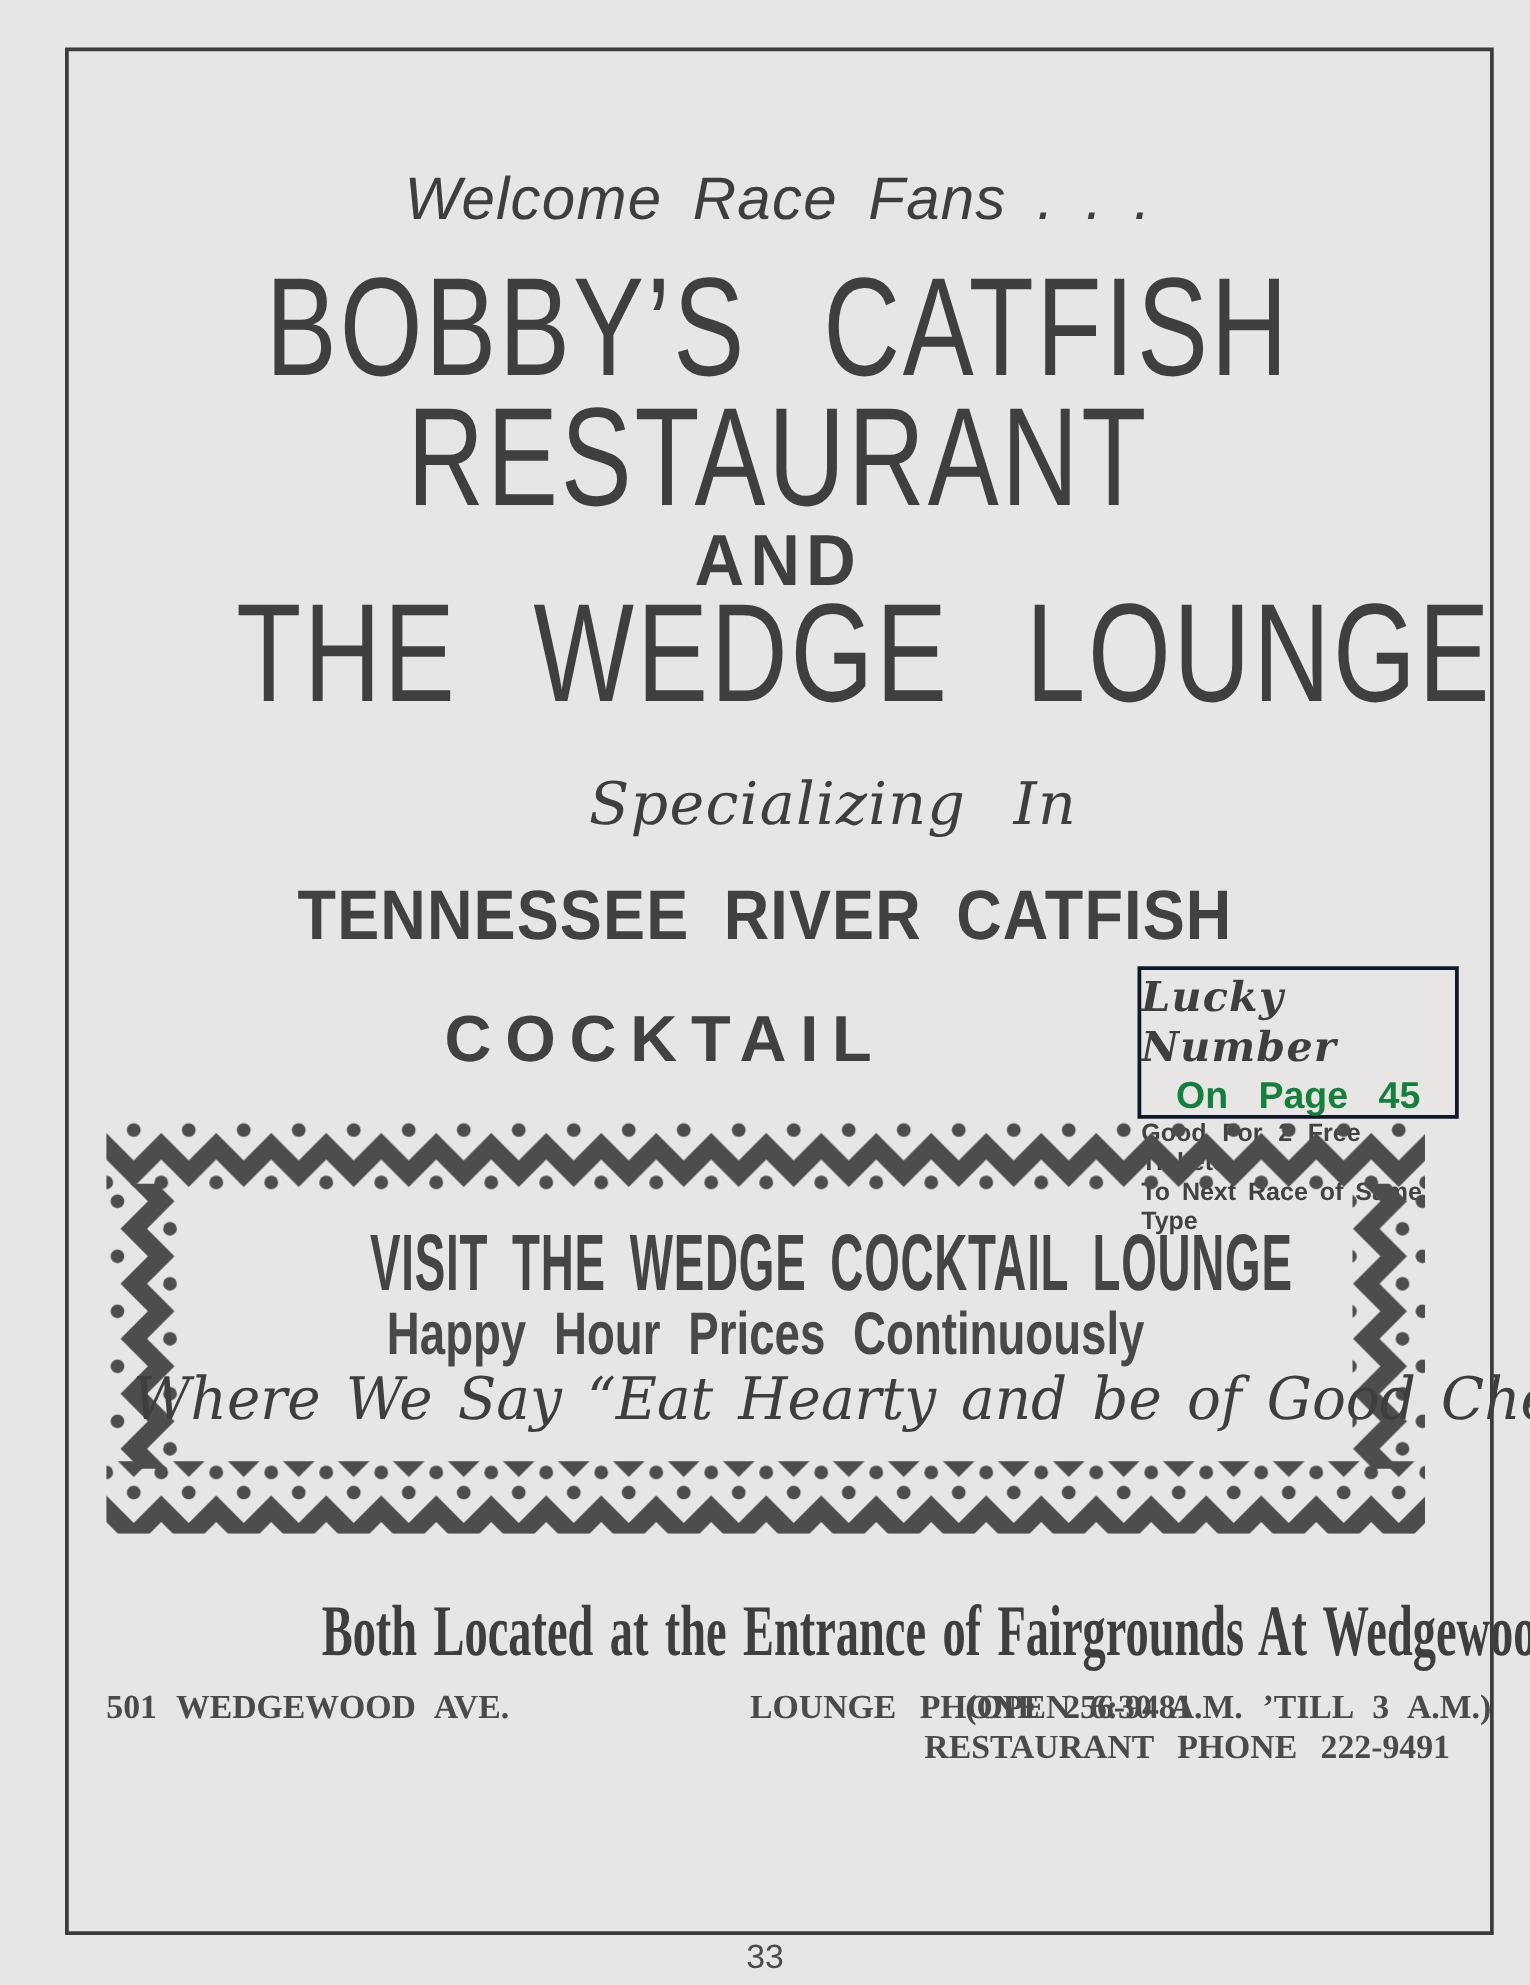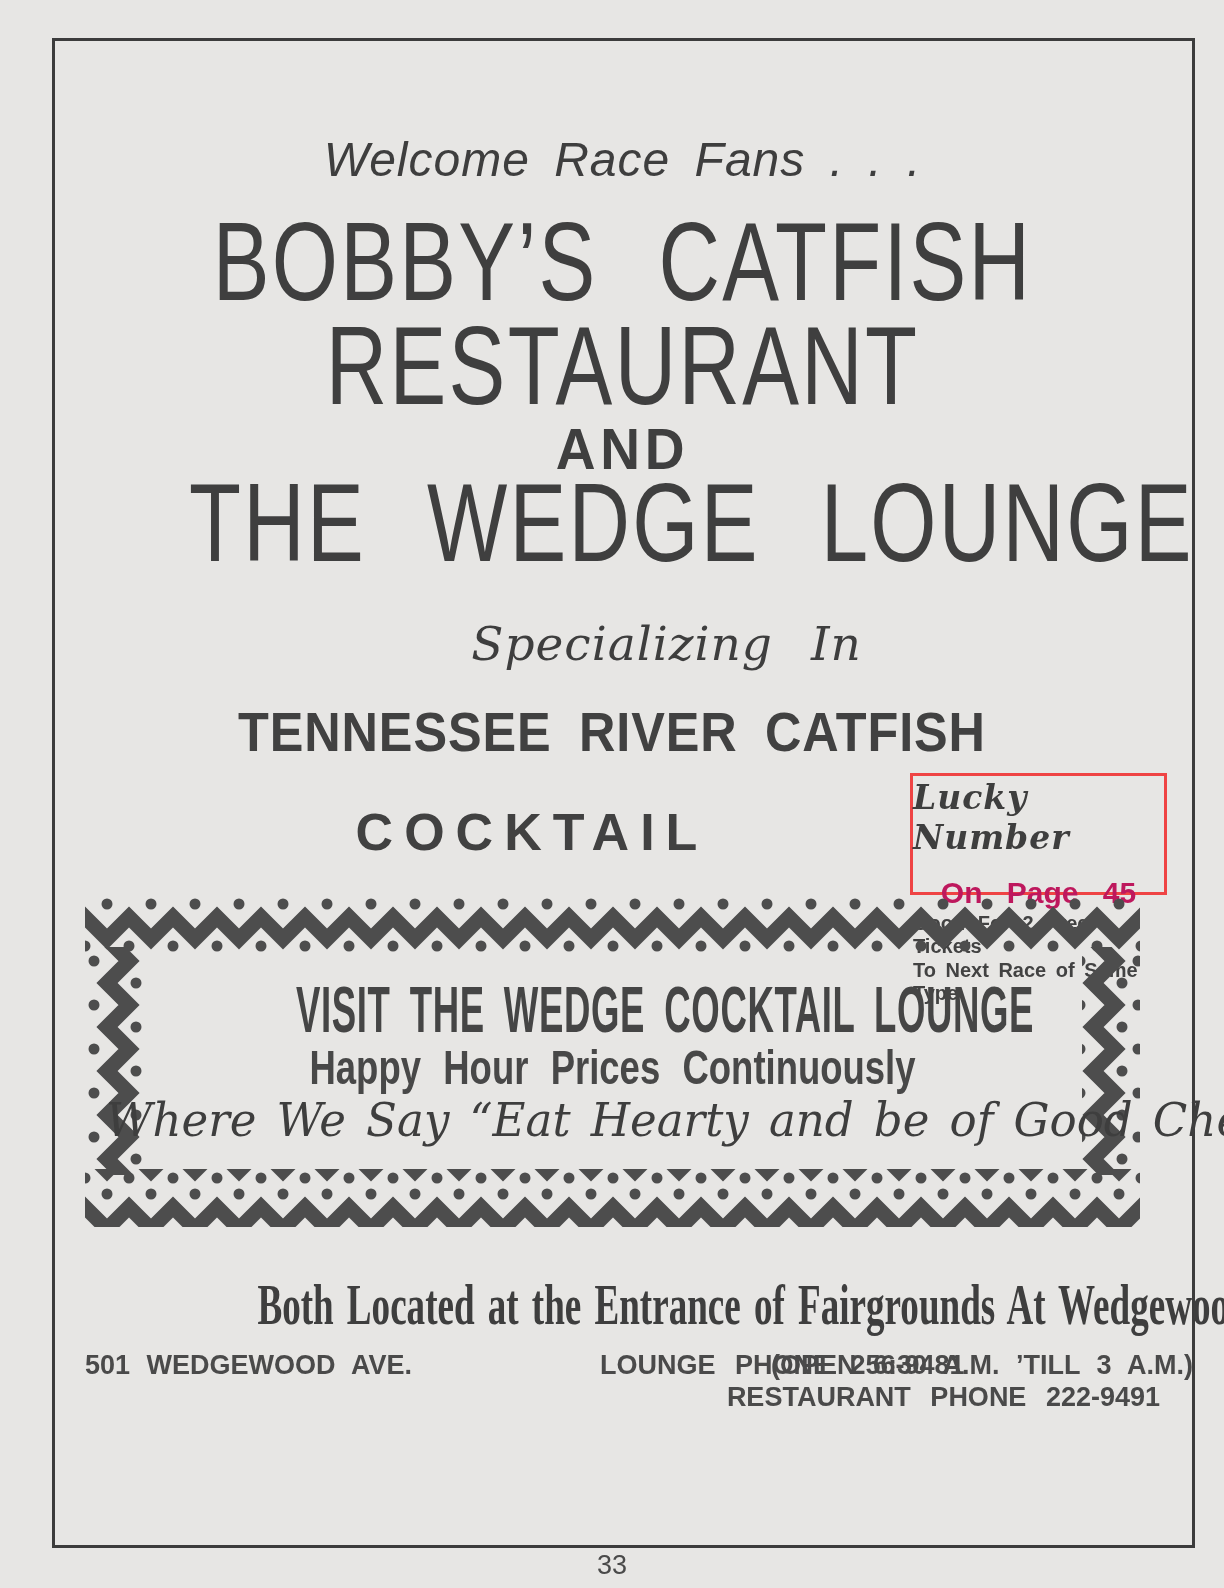--- a/index.html
+++ b/index.html
@@ -46,29 +46,29 @@
     font-size:56px;font-weight:bold;color:#414141;
     letter-spacing:1px;word-spacing:14px;
     transform:scaleX(0.9);transform-origin:50% 50%;
   }
   .item2{
     top:806px;left:52px;width:960px;text-align:center;
     font-size:52px;font-weight:bold;color:#414141;letter-spacing:11px;
   }
   .lucky-box{
     position:absolute;left:910px;top:773px;width:251px;height:116px;
-    border:3px solid #ef4444;
+    border:3px solid #0f172a;
     display:flex;flex-direction:column;align-items:center;justify-content:flex-start;
   }
   .lucky-title{
     margin-top:2px;font-family:"DejaVu Serif", serif;font-style:italic;font-weight:bold;
     font-size:33px;color:#3e3e3e;letter-spacing:1px;word-spacing:12px;line-height:1.2;
   }
   .lucky-line1{
-    font-size:30px;font-weight:bold;color:#be185d;word-spacing:16px;line-height:1.1;margin-top:19px;
+    font-size:30px;font-weight:bold;color:#15803d;word-spacing:16px;line-height:1.1;margin-top:3px;
   }
   .lucky-line2{
     font-size:20px;font-weight:bold;color:#424242;word-spacing:7px;line-height:1.15;margin-top:3px;
   }
   .lucky-line3{
     font-size:20px;font-weight:bold;color:#424242;word-spacing:4px;line-height:1.15;margin-top:1px;
   }
   .deco-box{position:absolute;left:85px;top:895px;width:1055px;height:332px;}
   .visit-line{
     top:980px;left:85px;width:1055px;text-align:center;
@@ -88,21 +88,21 @@
     transform:scaleX(0.96);transform-origin:50% 50%;
     word-spacing:6px;
   }
   .located-line{
     top:1276px;left:52px;width:1141px;text-align:center;
     font-family:"Liberation Serif", serif;font-weight:bold;
     font-size:58px;color:#3e3e3e;
     transform:scaleX(0.64);transform-origin:50% 50%;
     word-spacing:6px;
   }
-  .info{font-size:27px;font-weight:bold;color:#4a4a4a;word-spacing:9px;}
+  .info{font-size:27px;font-weight:bold;color:#4a4a4a;word-spacing:9px;font-family:Liberation Serif, serif;}
   .addr{left:85px;top:1352px;}
   .hours{left:52px;width:1141px;text-align:right;top:1352px;}
   .phone1{left:600px;width:560px;text-align:left;top:1352px;word-spacing:12px;}
   .phone2{left:600px;width:560px;text-align:right;top:1384px;word-spacing:12px;}
   .owner{left:52px;width:1141px;text-align:center;top:1448px;font-size:28px;word-spacing:14px;}
   .pagenum{left:52px;width:1120px;text-align:center;top:1552px;font-size:27px;font-weight:400;color:#4a4a4a;}
 </style>
 </head>
 <body>
 

